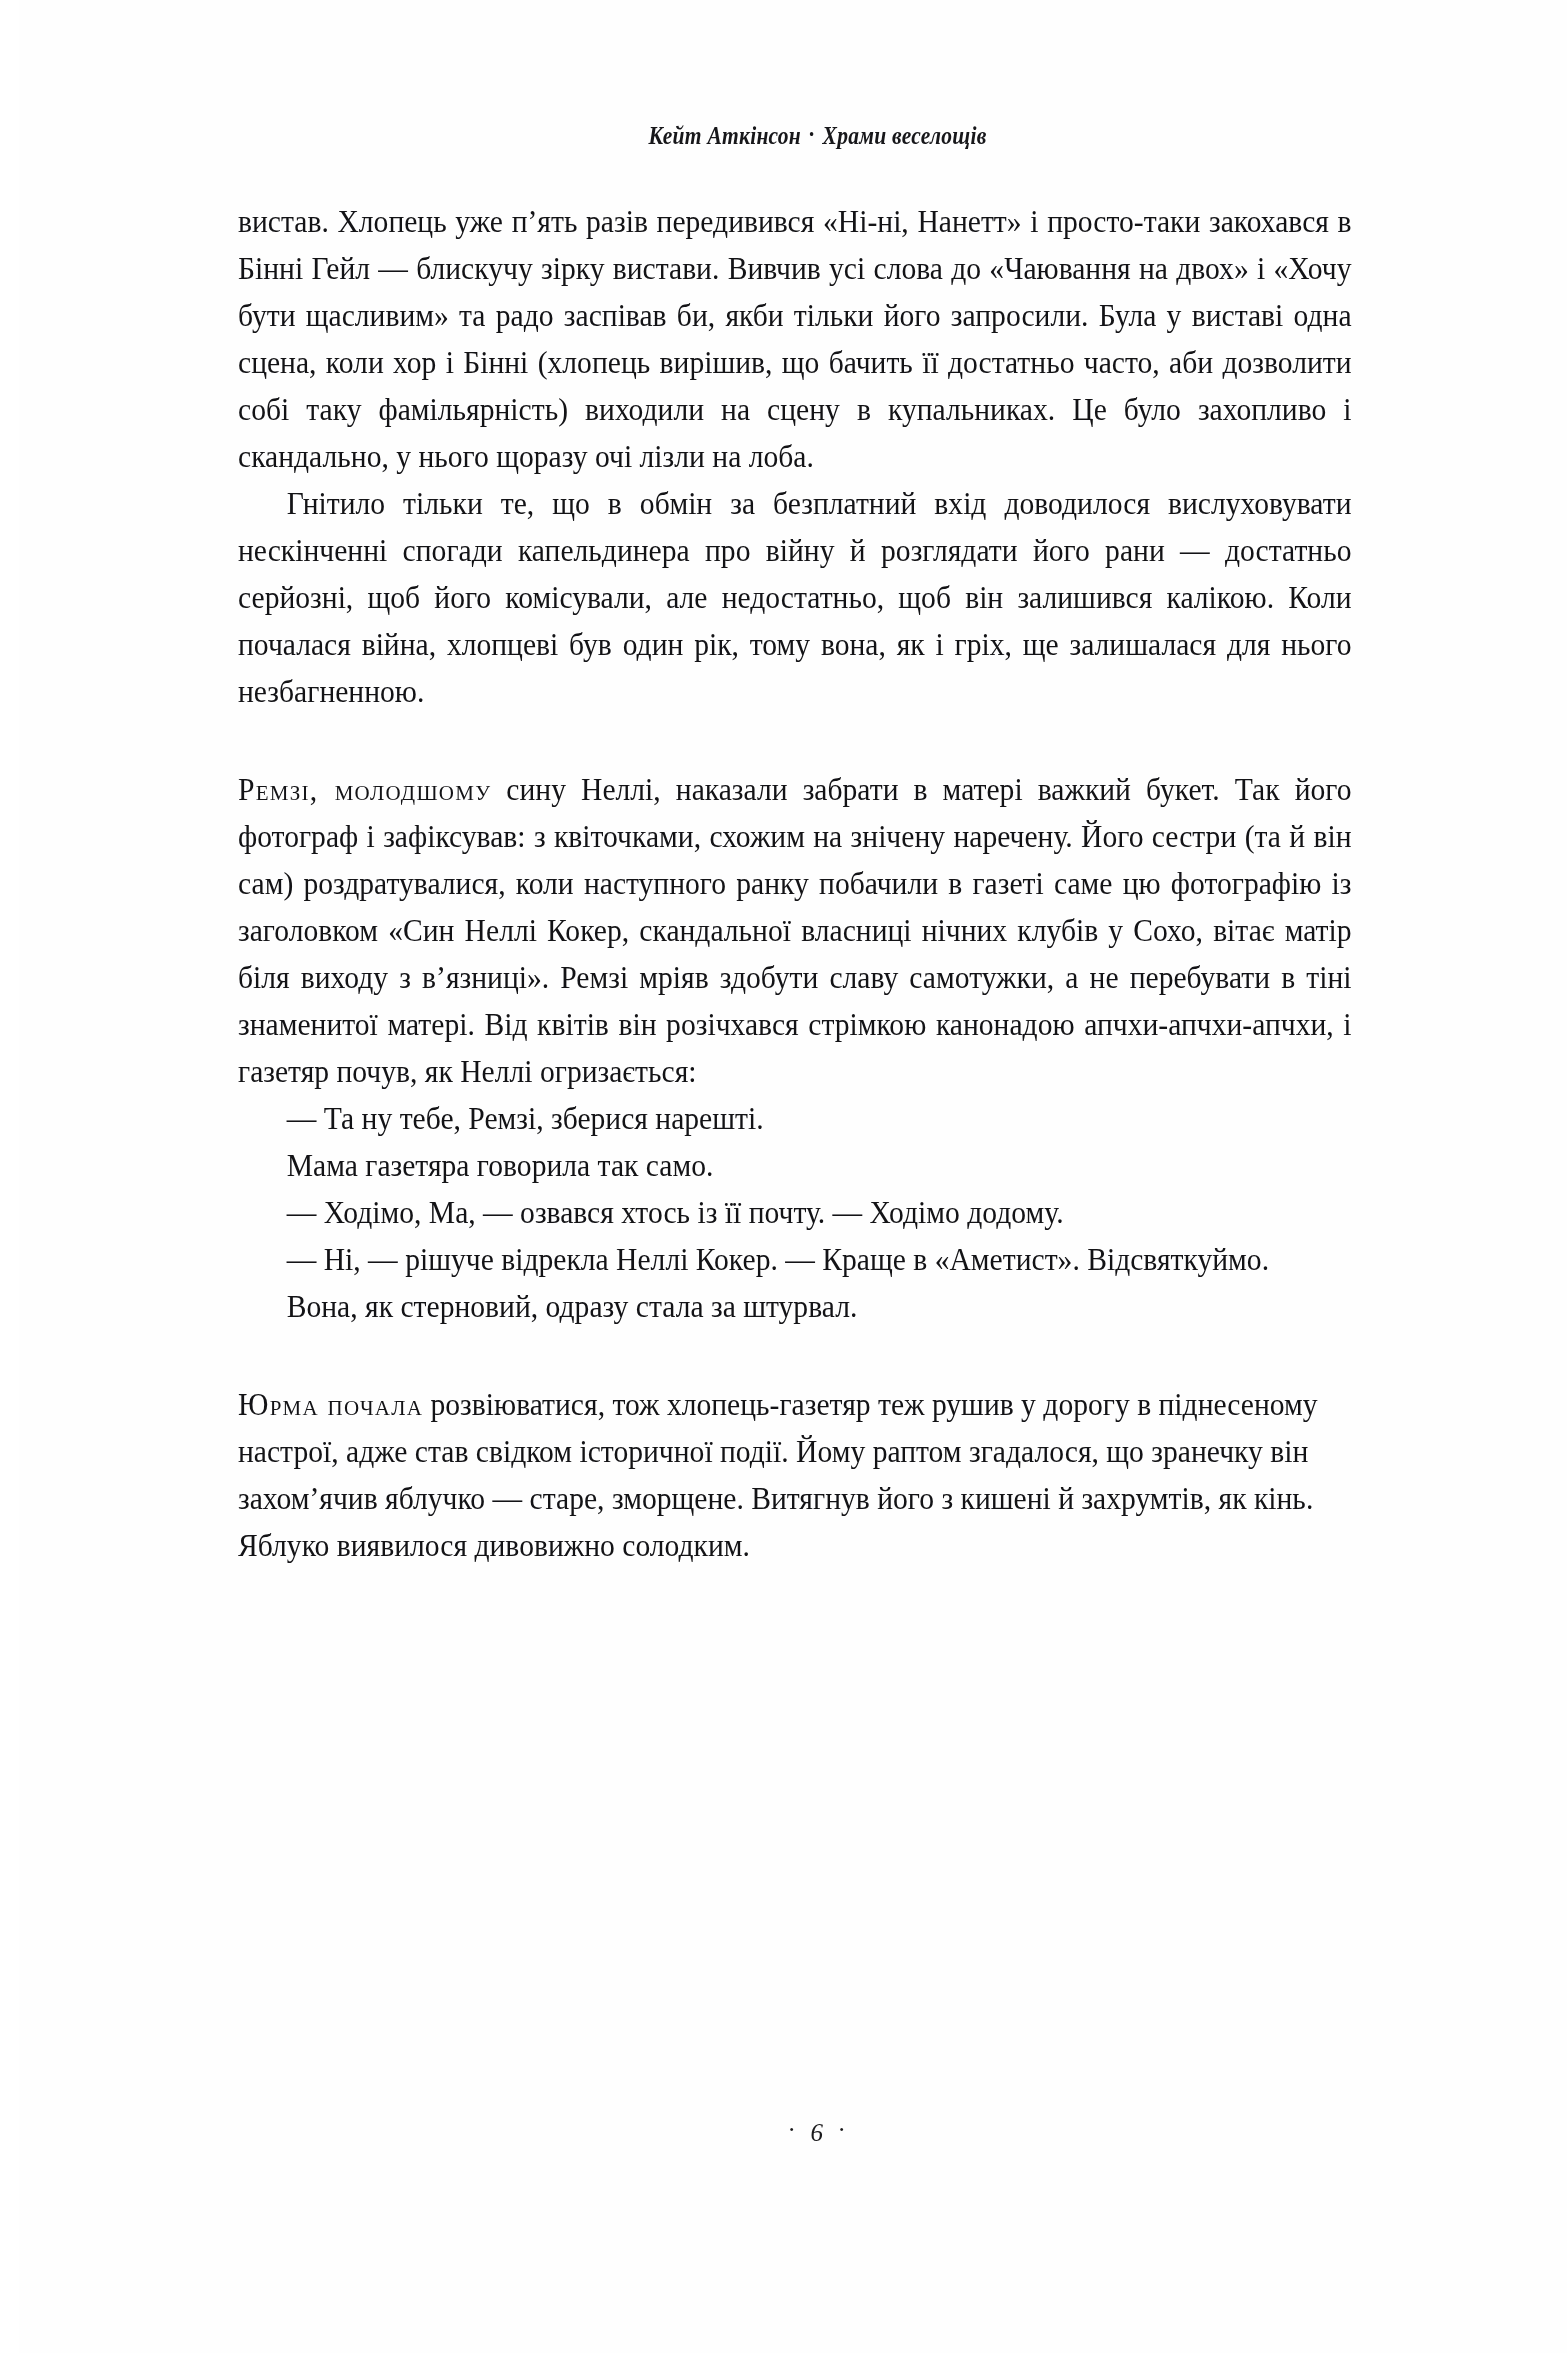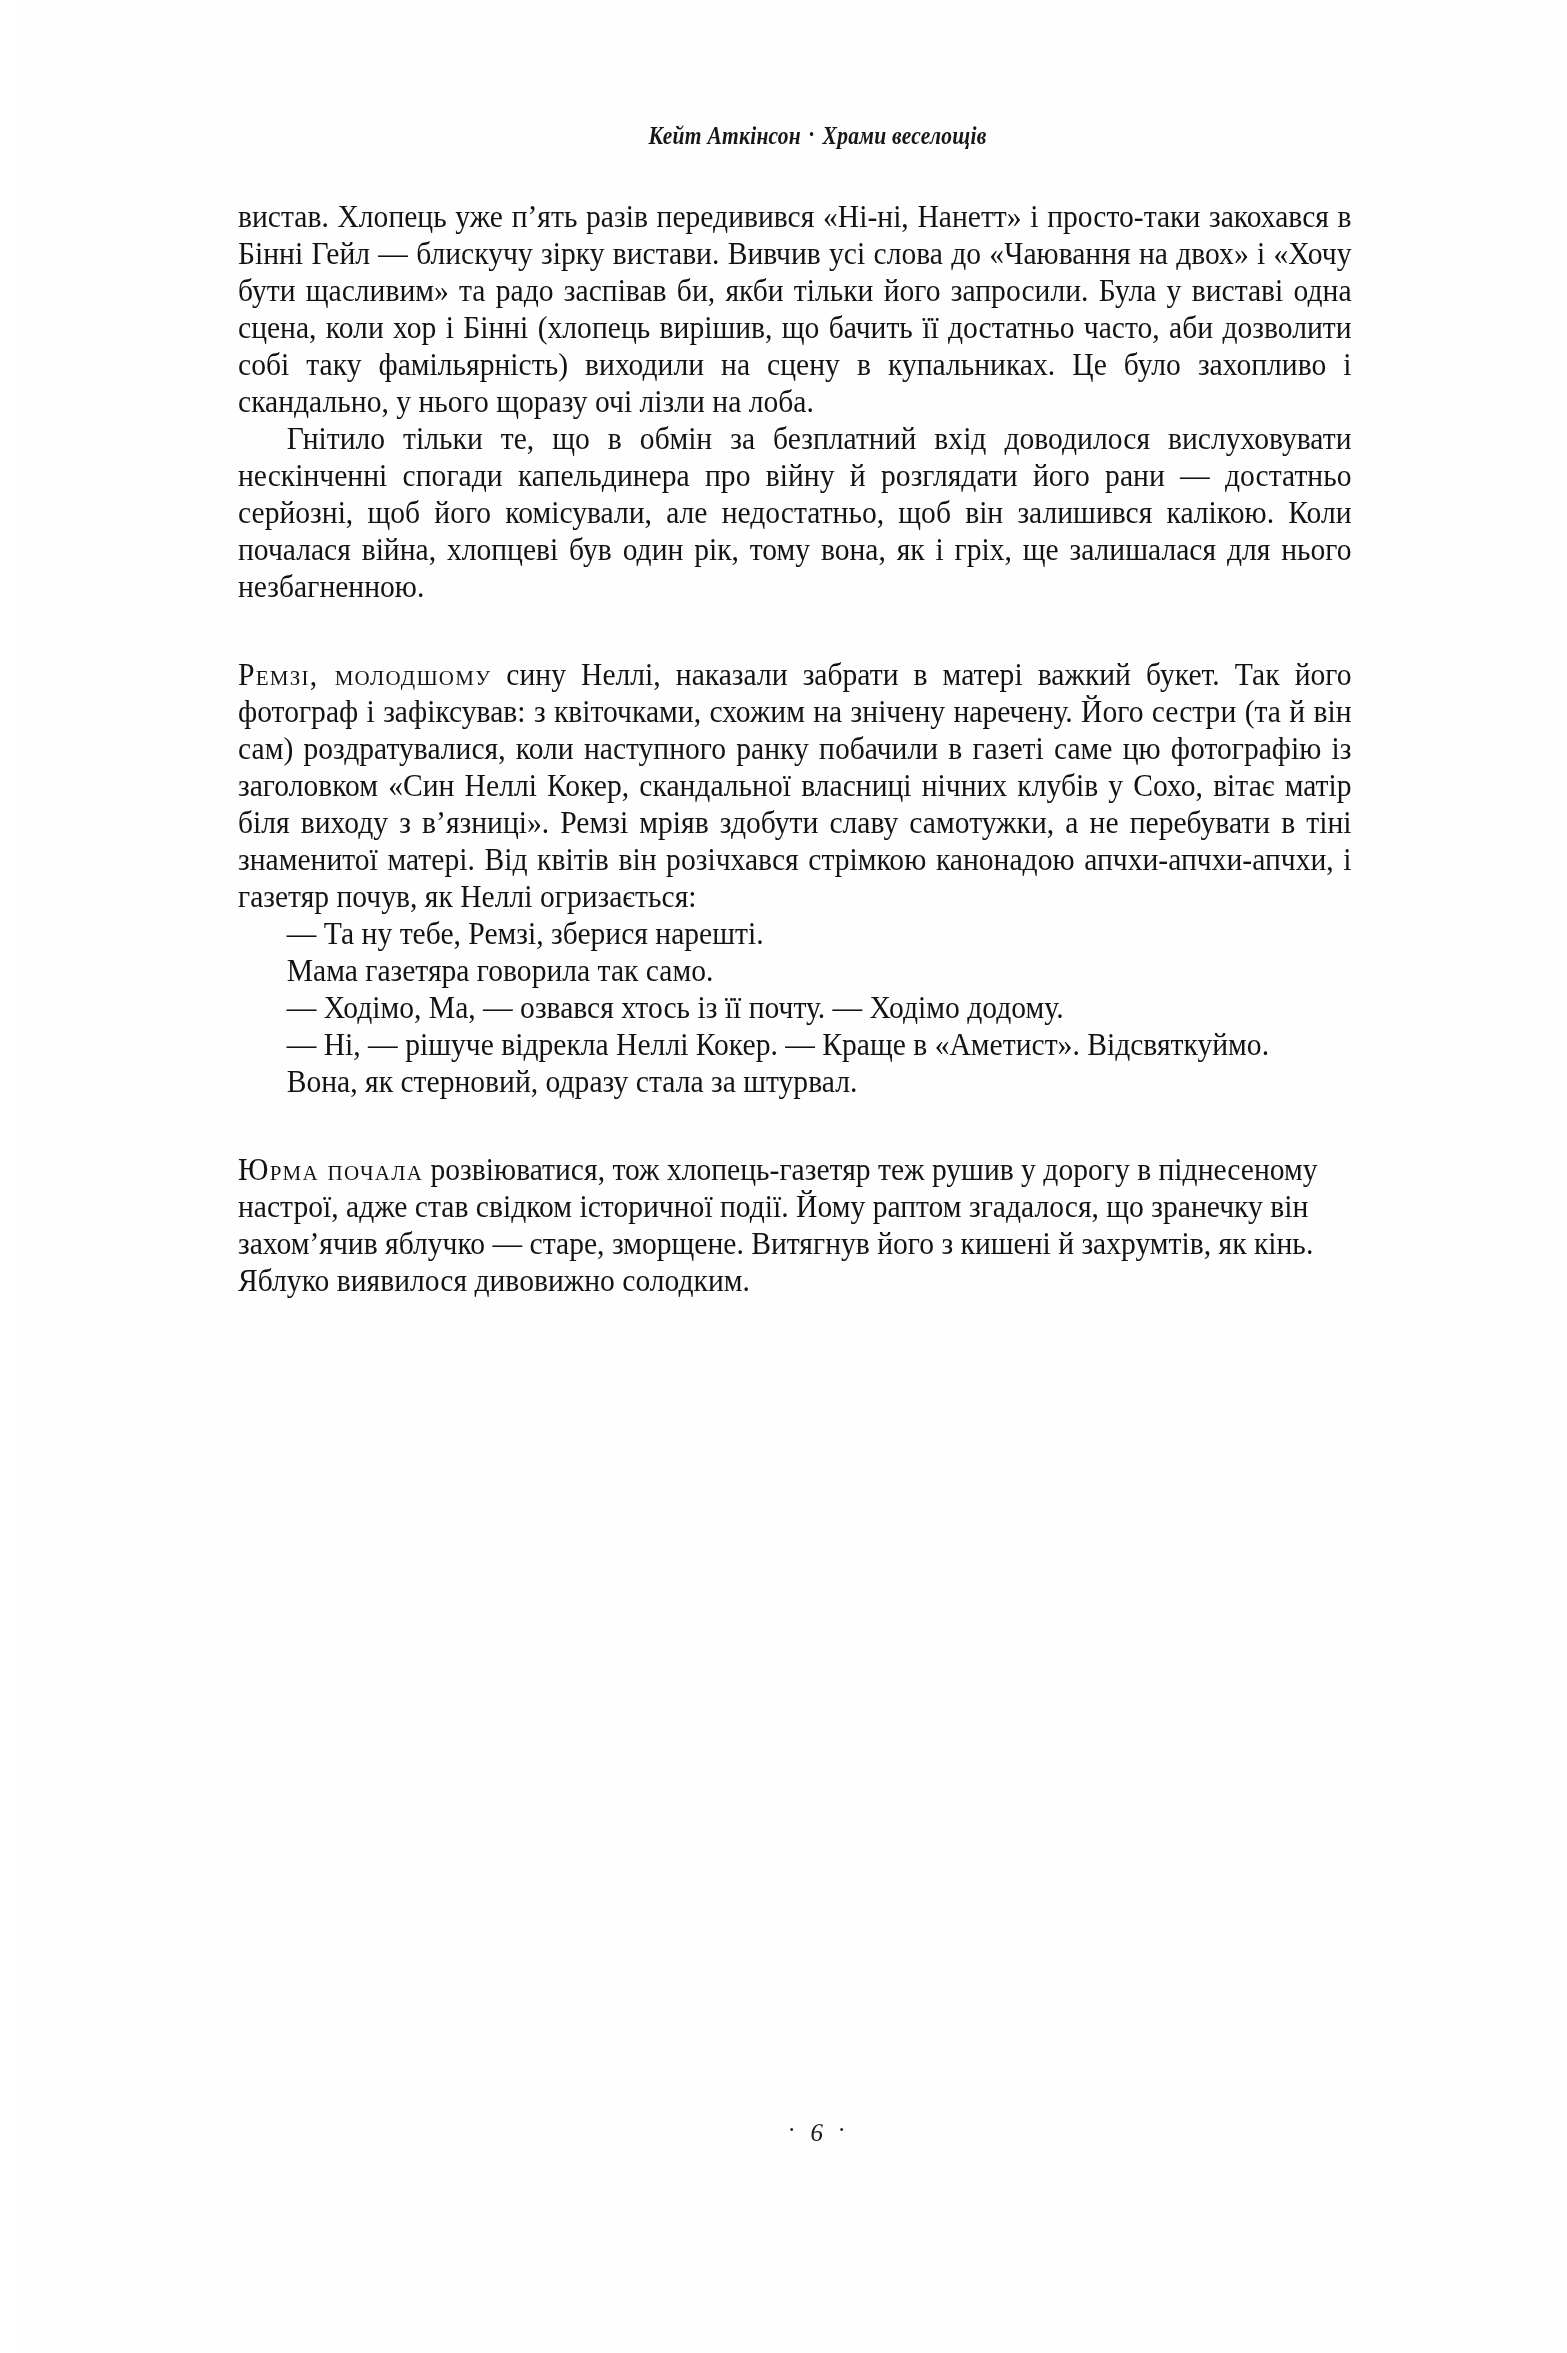--- a/index.html
+++ b/index.html
@@ -44,21 +44,21 @@
     transform: translateY(-2.4px);
   }
 
   
   .body-copy {
     position: absolute;
     left: 219px;
     top: 198px;
     width: 1166px;
     font-size: 31px;
-    line-height: 37px;
+    line-height: 47px;
     text-align: justify;
     text-justify: inter-word;
     color: #131316;
     -webkit-font-smoothing: antialiased;
   }
   .body-copy p {
     margin: 0;
     text-indent: 0;
     transform: scaleX(0.955);
     transform-origin: left center;

